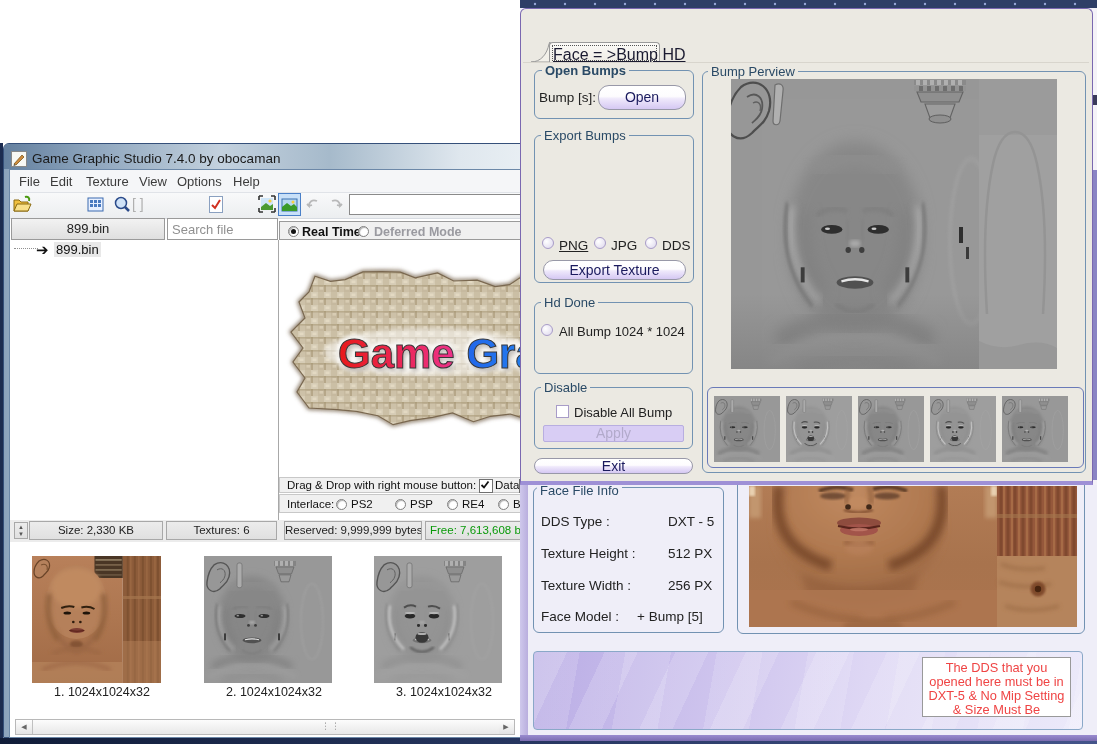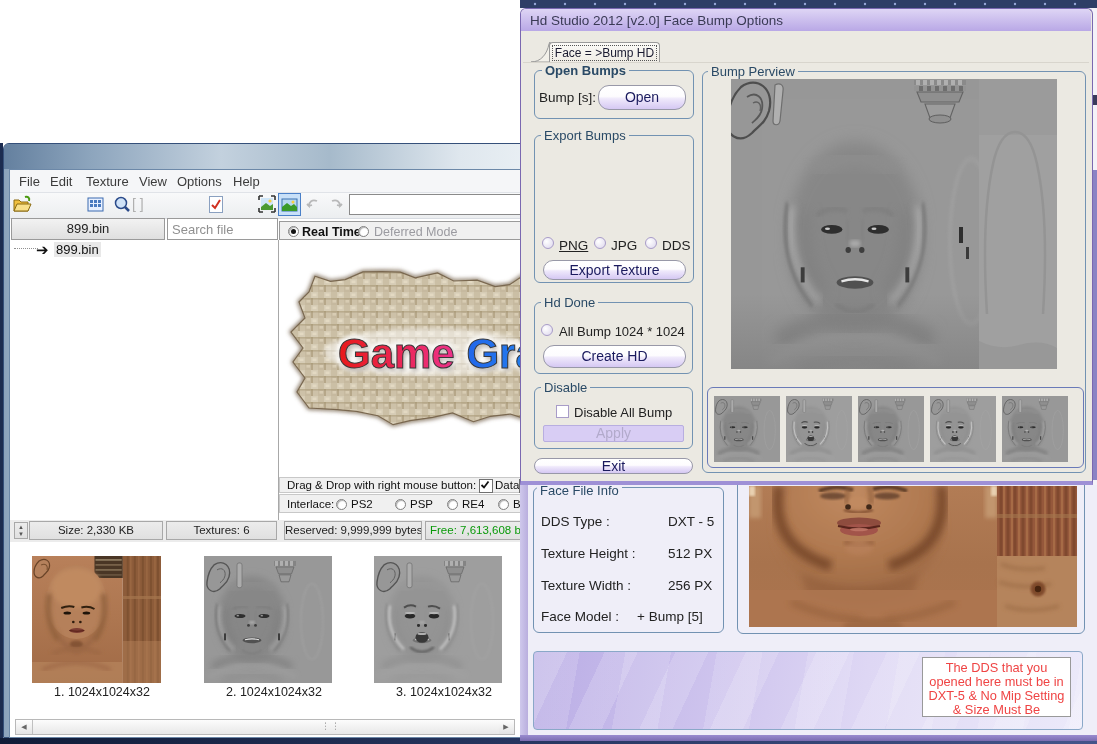--- a/index.html
+++ b/index.html
@@ -156,20 +156,28 @@
         <path d="M10 114 q34 -15 68 0" stroke="#a06b48" stroke-width="4" fill="none" filter="url(#b2)"></path>
       </symbol>
     </defs>
   </svg>
 
   <div class="abs" style="left:0;top:143px;width:3px;height:601px;background:#1c2c50;"></div>
   <div class="abs" style="left:0;top:738px;width:1097px;height:6px;background:linear-gradient(90deg,#101c38,#2a3a66 55%,#44548a)"></div>
 
   <div id="mainwin" class="abs">
     <div id="titlebarbg" class="abs"></div>
+    <div id="mwtitle" class="abs">
+      <svg class="abs" style="left:0;top:0" width="17" height="16" viewBox="0 0 17 16">
+        <rect x="0.5" y="0.5" width="15" height="15" fill="#f8f8f4" stroke="#888"></rect>
+        <path d="M3 13 L11 4 L13 6 L5 14 Z" fill="#d08a3c" stroke="#7a5a20" stroke-width="0.8"></path>
+        <path d="M3 13 L4.5 14.5 L2.5 14.8 Z" fill="#333"></path>
+      </svg>
+      <span class="abs" style="left:21px;top:0px;">Game Graphic Studio 7.4.0 by obocaman</span>
+    </div>
     <div id="mwclient" class="abs">
 
       <div id="menubar" class="abs">
         <span class="mi" style="left:9px">File</span>
         <span class="mi" style="left:40px">Edit</span>
         <span class="mi" style="left:76px">Texture</span>
         <span class="mi" style="left:129px">View</span>
         <span class="mi" style="left:167px">Options</span>
         <span class="mi" style="left:223px">Help</span>
       </div>
@@ -225,21 +233,21 @@
       <div id="treepanel" class="abs">
         <div class="abs" style="left:4px;top:8px;width:24px;height:1px;border-top:1px dotted #909090;"></div>
         <span class="abs" style="left:26px;top:1px;font-size:15px;color:#111;">➔</span>
         <span class="abs" style="left:44px;top:2px;font-size:13px;color:#111;background:#e8e8e8;padding:0 2px;">899.bin</span>
       </div>
 
       <div class="bar3d" style="left:269px;top:51px;width:252px;height:19px;border-color:#9a9a9a;">
         <div class="rad sel" style="left:8px;top:4px;"></div>
         <span class="abs" style="left:22px;top:3px;font-size:12.5px;font-weight:bold;">Real Time</span>
         <div class="rad" style="left:78px;top:4px;"></div>
-        <span class="abs" style="left:94px;top:3px;font-size:12.5px;color:#9a9aa0;">Deferred Mode</span>
+        <span class="abs" style="left:94px;top:3px;font-size:12.5px;color:#9a9aa0;font-weight:bold;">Deferred Mode</span>
       </div>
       <div id="texpanel" class="abs"><svg width="252" height="237" viewBox="0 0 252 237">
         <defs>
           <pattern id="burlap" width="13" height="13" patternUnits="userSpaceOnUse">
             <rect width="13" height="13" fill="#cdc1a8"></rect>
             <rect y="0" width="13" height="6" fill="#d8cdb7" opacity="0.9"></rect>
             <rect x="0" width="6" height="13" fill="#c0b296" opacity="0.5"></rect>
             <rect x="6" y="6" width="2" height="7" fill="#a3926f" opacity="0.55"></rect>
             <rect y="6" width="13" height="1.6" fill="#a3926f" opacity="0.45"></rect>
             <rect x="7.5" y="1.5" width="4" height="2.6" fill="#e6dcc6" opacity="0.8"></rect>
@@ -424,29 +432,26 @@
       <circle cx="289" cy="103" r="3.2" fill="#47240f"></circle>
     </svg></div>
 
     <div class="abs" style="left:13px;top:651px;width:550px;height:79px;border:1px solid #8aa8c8;border-radius:4px;box-sizing:border-box;
        background:repeating-linear-gradient(115deg,rgba(255,255,255,0.16) 0 30px,rgba(255,255,255,0) 30px 64px),repeating-linear-gradient(100deg,rgba(255,255,255,0.15) 0 45px,rgba(255,255,255,0) 45px 90px),linear-gradient(100deg,#baade5 0%,#cfc5ee 35%,#ded7f4 60%,#eceafa 100%);"></div>
     <div class="abs" style="left:402px;top:657px;width:149px;height:60px;background:#fff;border:1px solid #999;box-sizing:border-box;
        font-size:12.8px;color:#ef4444;text-align:center;line-height:14px;padding-top:3px;">The DDS that you<br>opened here must be in<br>DXT-5 &amp; No Mip Setting<br>&amp; Size Must Be</div>
   </div>
 
   <div id="dlg" class="abs">
-    <div id="dlgtitle" class="abs">
-        <span class="abs" style="left:9px;top:4px;">Hd Studio 2012 [v2.0] Face Bump Options</span>
-      </div>
 
     <svg class="abs" style="left:10px;top:33px" width="20" height="20" viewBox="0 0 20 20">
         <path d="M19 0 L19 20 L0 20 C10 20 16 12 18 2 Z" fill="#f3f1ea" stroke="#9a9a9a" stroke-width="1"></path>
       </svg>
     <div class="abs" style="left:28px;top:33px;width:111px;height:20px;background:linear-gradient(#fbfaf7,#efece5);border:1px solid #9a9a9a;border-bottom:none;border-radius:4px 4px 0 0;box-sizing:border-box;">
-      <div class="abs" style="left:2px;top:2px;right:2px;bottom:1px;border:1px dotted #555;font-size:12px;color:#1a1a30;text-align:center;white-space:nowrap;">Face = &gt;Bump HD</div>
+      <div class="abs" style="left:2px;top:2px;right:2px;bottom:1px;border:1px dotted #555;font-size:16px;color:#1a1a30;white-space:nowrap;text-decoration:underline;">Face = &gt;Bump HD</div>
     </div>
     <div class="abs" style="left:2px;top:53px;width:566px;height:1px;background:#d8d5cd;"></div>
 
     <div class="grp" style="left:13px;top:61px;width:160px;height:49px;"></div>
     <span class="grplabel" style="left:21px;top:54px;font-weight:bold;">Open Bumps</span>
     <span class="ptext" style="left:18px;top:81px;">Bump [s]:</span>
     <div class="btn" style="left:77px;top:76px;width:88px;height:25px;line-height:23px;">Open</div>
 
     <div class="grp" style="left:13px;top:126px;width:160px;height:148px;"></div>
     <span class="grplabel" style="left:20px;top:119px;">Export Bumps</span>
@@ -455,21 +460,20 @@
     <div class="prad" style="left:73px;top:228px;"></div>
       <span class="ptext" style="left:90px;top:229px;">JPG</span>
     <div class="prad" style="left:124px;top:228px;"></div>
       <span class="ptext" style="left:141px;top:229px;">DDS</span>
     <div class="btn" style="left:22px;top:251px;width:143px;height:20px;line-height:18px;">Export Texture</div>
 
     <div class="grp" style="left:13px;top:293px;width:159px;height:72px;"></div>
     <span class="grplabel" style="left:20px;top:286px;">Hd Done</span>
     <div class="prad" style="left:20px;top:315px;"></div>
       <span class="ptext" style="left:38px;top:315px;font-size:13px;">All Bump 1024 * 1024</span>
-    <div class="btn" style="left:22px;top:336px;width:143px;height:23px;line-height:21px;">Create HD</div>
 
     <div class="grp" style="left:13px;top:378px;width:159px;height:62px;"></div>
     <span class="grplabel" style="left:20px;top:371px;">Disable</span>
     <div class="abs" style="left:35px;top:396px;width:13px;height:13px;background:#fff;border:1px solid #a89cc8;box-sizing:border-box;"></div>
     <span class="ptext" style="left:53px;top:396px;font-size:13px;">Disable All Bump</span>
     <div class="abs" style="left:22px;top:416px;width:141px;height:17px;background:#d8cdf4;border:1px solid #b8aee0;box-sizing:border-box;border-radius:2px;
         font-size:14px;color:#b2aacb;text-align:center;line-height:15px;">Apply</div>
 
     <div class="btn" style="left:13px;top:449px;width:159px;height:16px;line-height:14px;font-size:14px;">Exit</div>
 

